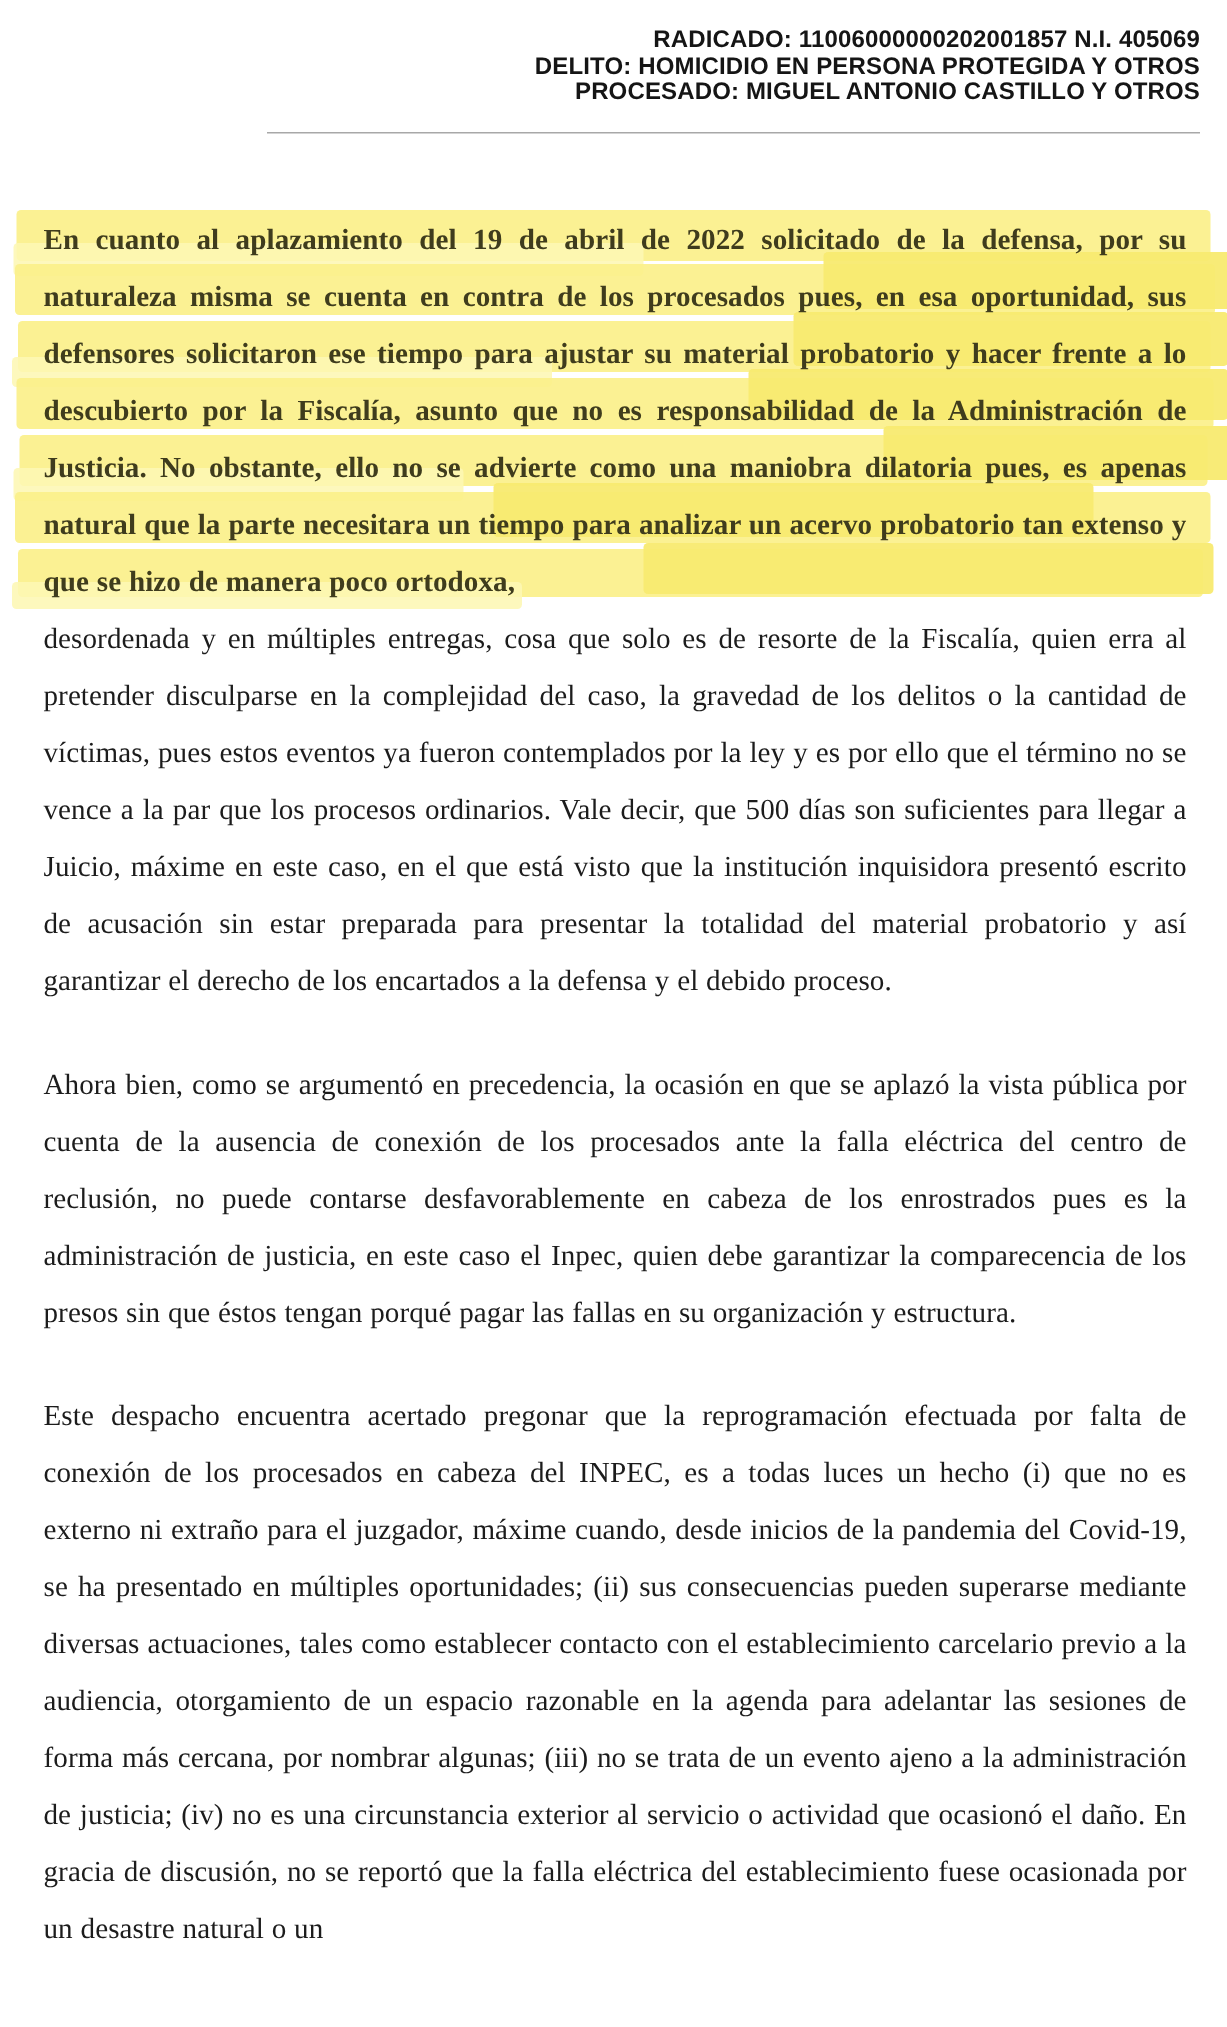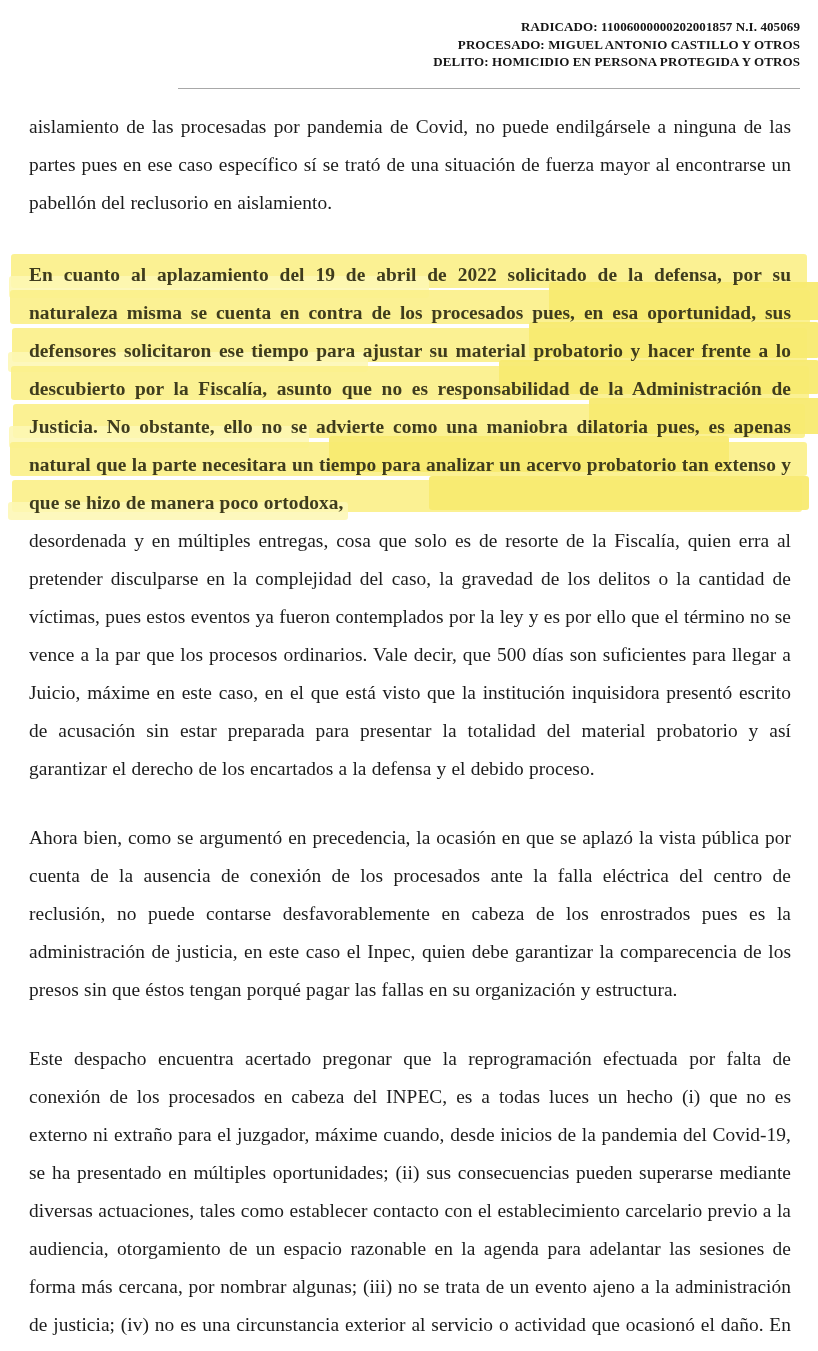--- a/index.html
+++ b/index.html
@@ -25,23 +25,23 @@
   .doc-header {
     position: absolute;
     top: 18px;
     left: 0;
     width: 818px;
     padding-right: 18px;
     box-sizing: border-box;
     text-align: right;
   }
   .doc-header .hline {
-    font-family: Liberation Serif, serif;
+    font-family: Liberation Sans, sans-serif;
     font-weight: bold;
-    font-size: 13px;
+    font-size: 16px;
     line-height: 17.5px;
     letter-spacing: 0.1px;
     color: #151515;
     white-space: nowrap;
   }
   .header-rule {
     position: absolute;
     top: 88px;
     left: 178px;
     width: 622px;
@@ -94,28 +94,27 @@
   .hl-stroke.soft { background: #fdf7b4; opacity: 0.88; }
   .hl-stroke.deep { background: #f8ea70; opacity: 0.95; }
 </style>
 </head>
 <body>
 
 <div class="page">
 
   <div class="doc-header">
     <div class="hline">RADICADO: 11006000000202001857 N.I. 405069</div>
+    <div class="hline">DELITO: HOMICIDIO EN PERSONA PROTEGIDA Y OTROS</div>
     <div class="hline">PROCESADO: MIGUEL ANTONIO CASTILLO Y OTROS</div>
-    <div class="hline">DELITO: HOMICIDIO EN PERSONA PROTEGIDA Y OTROS</div>
   </div>
   <div class="header-rule"></div>
 
   <div class="body-col">
 
-    <p class="para">aislamiento de las procesadas por pandemia de Covid, no puede endilgársele a ninguna de las partes pues en ese caso específico sí se trató de una situación de fuerza mayor al encontrarse un pabellón del reclusorio en aislamiento.</p>
 
     <div class="highlight-wrap">
       <div class="hl-layer">
 
         <div class="hl-stroke" style="left:-18px; top:-2px;  width:796px; height:34px;"></div>
         <div class="hl-stroke soft" style="left:-20px; top:20px;  width:420px; height:22px;"></div>
 
         <div class="hl-stroke" style="left:-19px; top:34px;  width:800px; height:34px;"></div>
         <div class="hl-stroke deep" style="left:520px; top:26px;  width:272px; height:38px;"></div>
 

